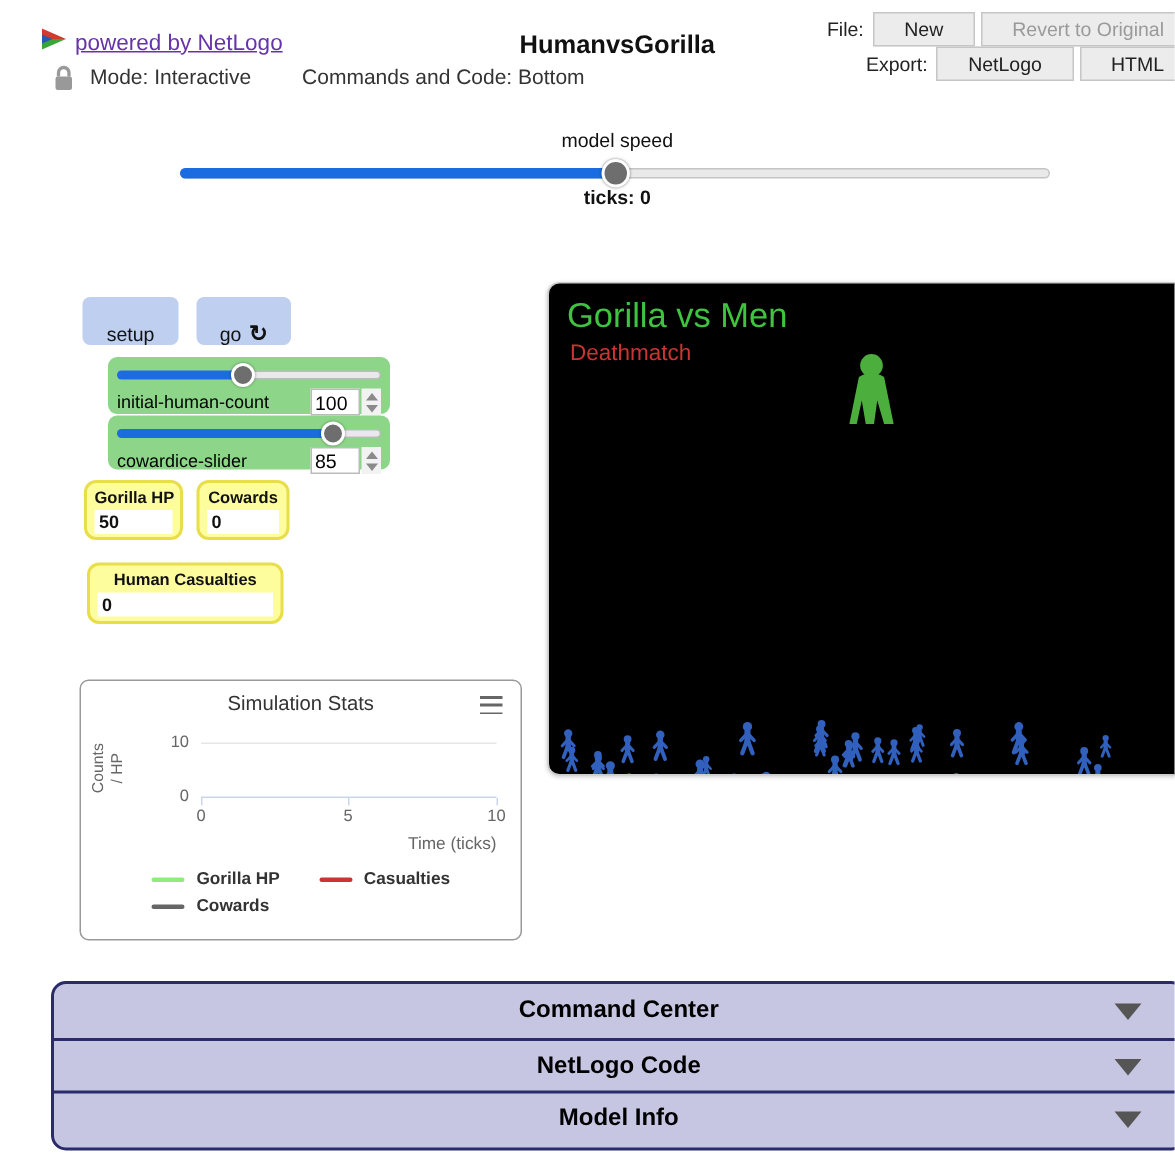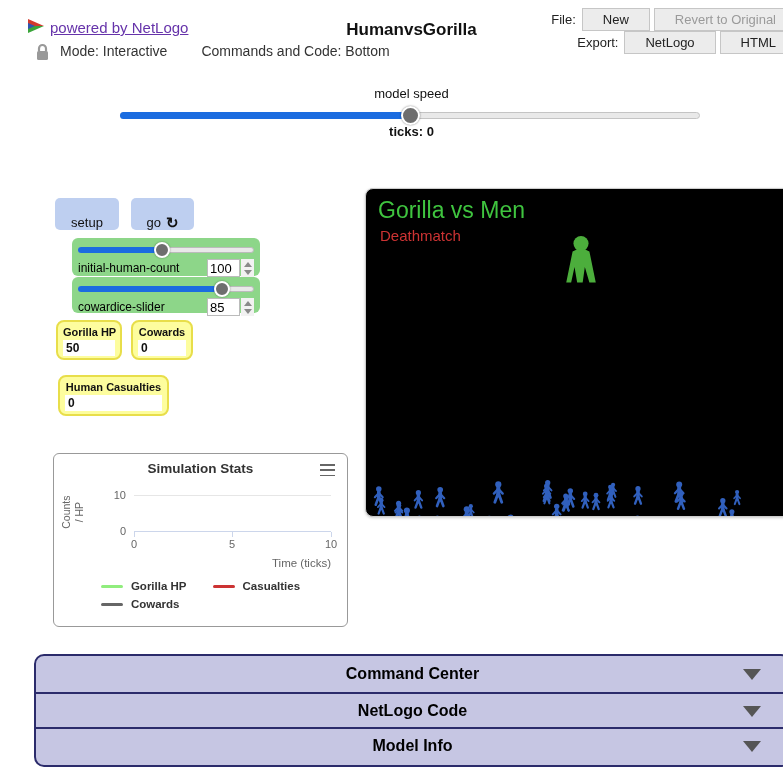--- a/index.html
+++ b/index.html
@@ -72,30 +72,30 @@
   .spin-up{width:0;height:0;border-left:4px solid transparent;border-right:4px solid transparent;
     border-bottom:5px solid #8a8a8a;}
   .spin-down{width:0;height:0;border-left:4px solid transparent;border-right:4px solid transparent;
     border-top:5px solid #8a8a8a;}
 
   
   .monitor{position:absolute;background:var(--monitor-yellow);border:2px solid var(--monitor-border);
     border-radius:8px;padding:4px 5px;}
   #mon0{left:36px;top:320px;width:66px;height:40px;}
   #mon1{left:111px;top:320px;width:62px;height:40px;}
-  #mon2{left:38px;top:375px;width:111px;height:41px;}
+  #mon2{left:38px;top:375px;width:131px;height:41px;}
   .mon-label{font-size:11px;font-weight:bold;text-align:center;white-space:nowrap;}
   .mon-value{margin-top:2px;background:#fff;height:16px;font-size:12px;font-weight:bold;
     padding:1px 3px;line-height:14px;}
 
   
   .chart{position:absolute;left:33px;top:453px;width:295px;height:174px;background:#fff;
     border:1px solid #999;border-radius:6px;}
   .chart-title{position:absolute;left:0;right:0;top:7px;text-align:center;
-    font-size:13.5px;font-weight:700;color:#333;}
+    font-size:13.5px;font-weight:400;color:#333;}
   .chart-menu{position:absolute;right:12px;top:10px;width:15px;height:12px;cursor:pointer;
     display:flex;flex-direction:column;justify-content:space-between;}
   .chart-menu span{display:block;height:1.5px;background:#666;}
   .ylab-wrap{position:absolute;left:2px;top:26px;width:34px;height:64px;
     display:flex;align-items:center;justify-content:center;}
   .ylab{transform:rotate(-90deg);white-space:pre-line;text-align:center;
     font-size:10.5px;color:#666;line-height:1.25;}
   .gridline{position:absolute;left:80px;top:41px;width:197px;height:1px;background:#e6e6e6;}
   .xaxis{position:absolute;left:80px;top:77px;width:197px;height:1px;background:#ccd6eb;}
   .ytick{position:absolute;width:24px;text-align:right;font-size:11px;color:#666;left:48px;}

